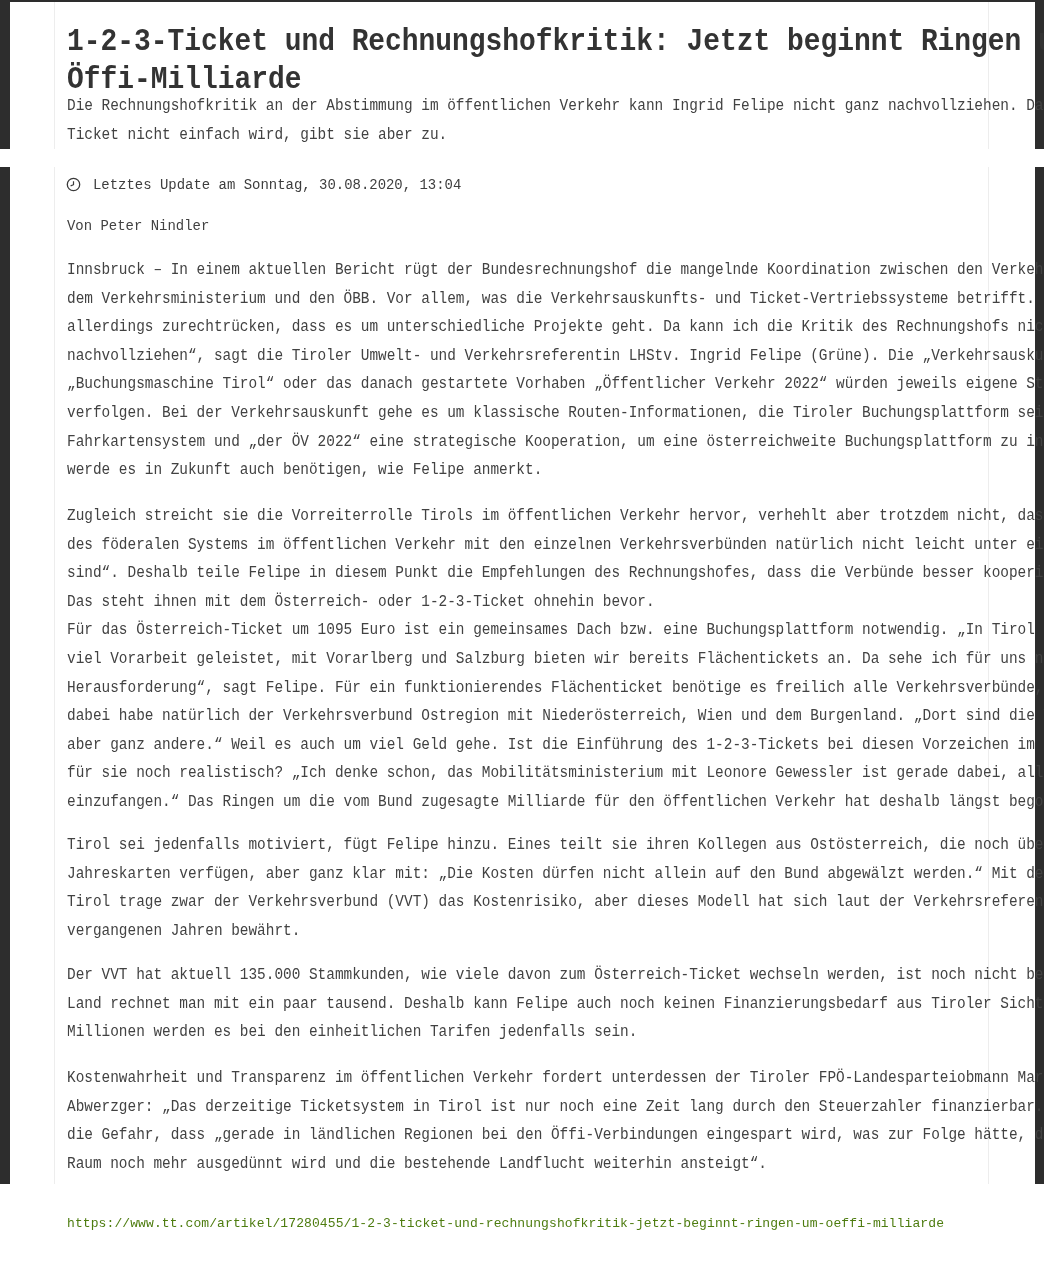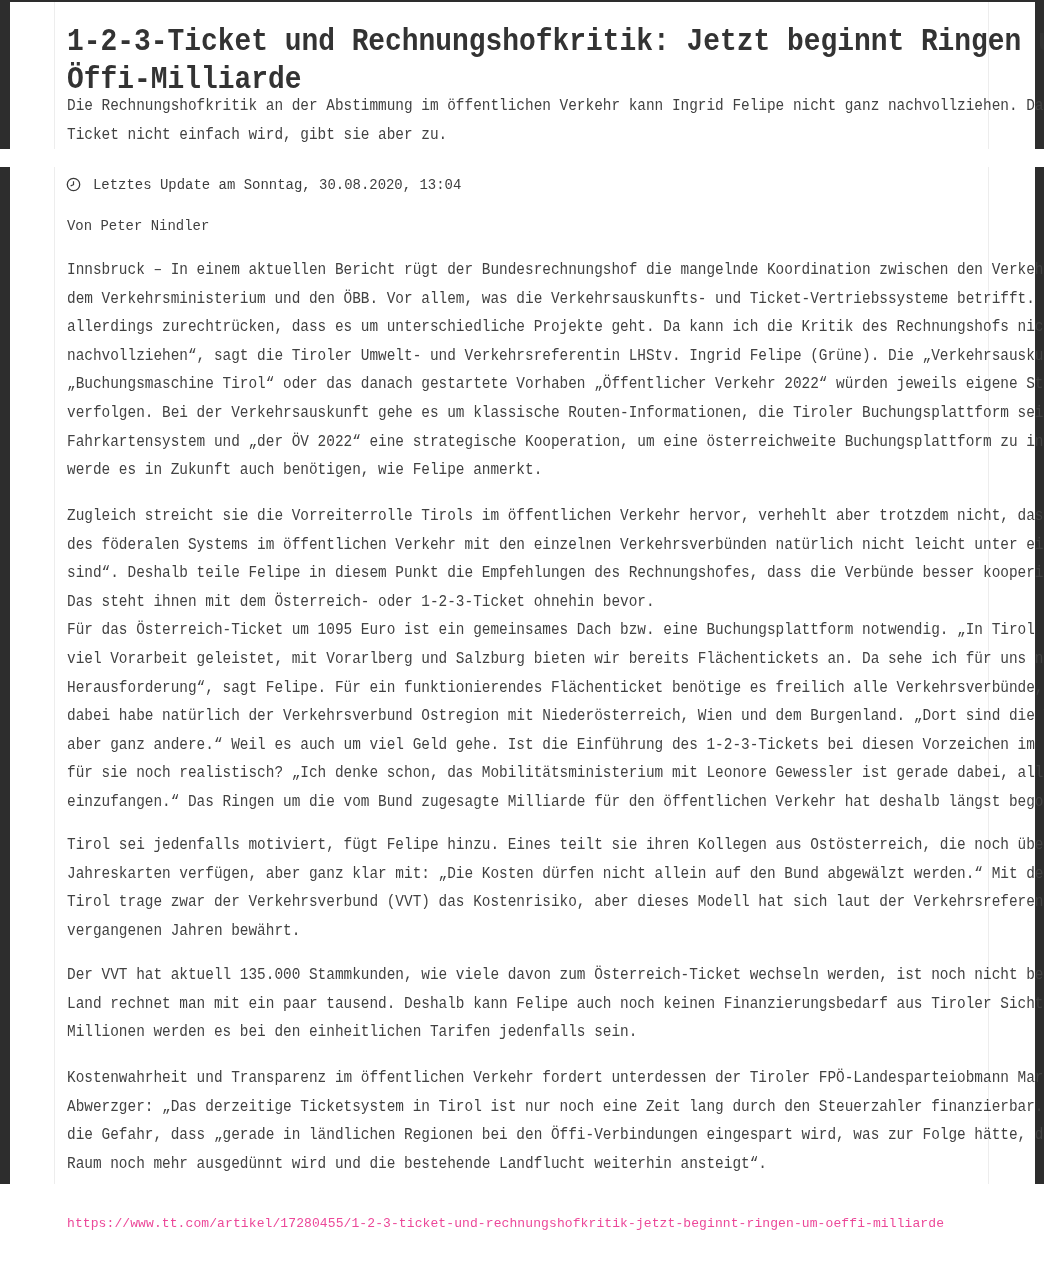--- a/index.html
+++ b/index.html
@@ -41,21 +41,21 @@
   .para{
     position:absolute;left:67px;width:1003px;margin:0;
     font-size:16px;line-height:28.6px;color:#424242;white-space:pre;
   }
   .p-0{top:256px;}
   .p-1{top:502px;}
   .p-2{top:831px;}
   .p-3{top:961px;}
   .p-4{top:1064px;}
   .footer-url{
-    position:absolute;left:67px;top:1216px;font-size:13px;color:#ec4899;white-space:pre;
+    position:absolute;left:67px;top:1216px;font-size:13px;color:#4d7c0f;white-space:pre;
     letter-spacing:0.1px;
   }
 </style>
 </head>
 <body>
 
 <div class="page">
 
   <div class="strip strip-top"></div>
   <div class="strip bar-left-a"></div>

